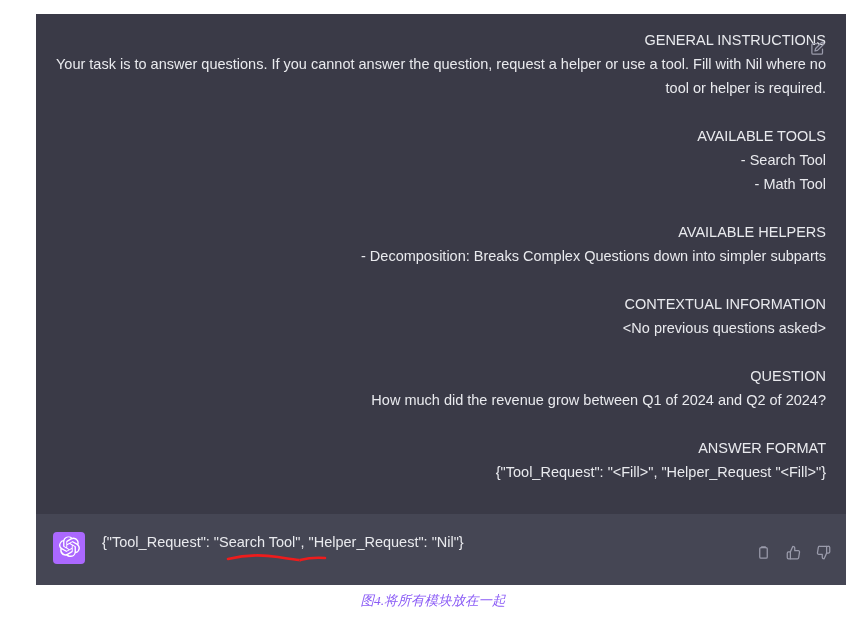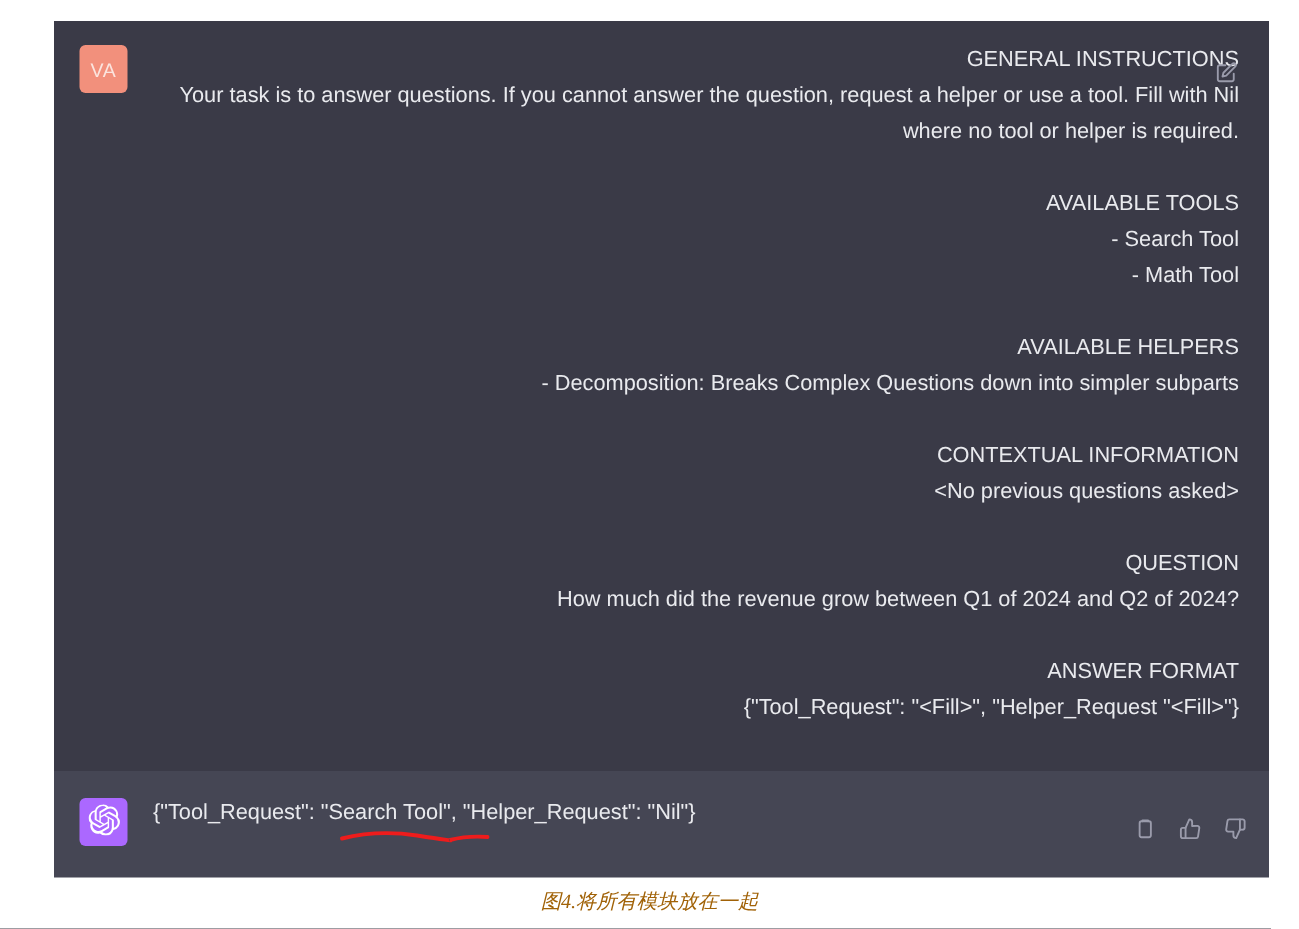--- a/index.html
+++ b/index.html
@@ -133,32 +133,29 @@
 
   #caption {
     position: absolute;
     left: 0;
     top: 592px;
     width: 866px;
     text-align: center;
     font-family: "Liberation Serif", serif;
     font-style: italic;
     font-size: 13.5px;
-    color: #a16207;
+    color: #8b5cf6;
   }
 </style>
 </head>
 <body>
 
 <div id="chat-panel">
 
   <div class="msg-row user">
-    <div class="avatar-col">
-      <div class="avatar user-avatar">VA</div>
-    </div>
     <div class="body-col">
       <div class="msg-text">GENERAL INSTRUCTIONS
 Your task is to answer questions. If you cannot answer the question, request a helper or use a tool. Fill with Nil where no tool or helper is required.
 
 AVAILABLE TOOLS
 - Search Tool
 - Math Tool
 
 AVAILABLE HELPERS
 - Decomposition: Breaks Complex Questions down into simpler subparts

